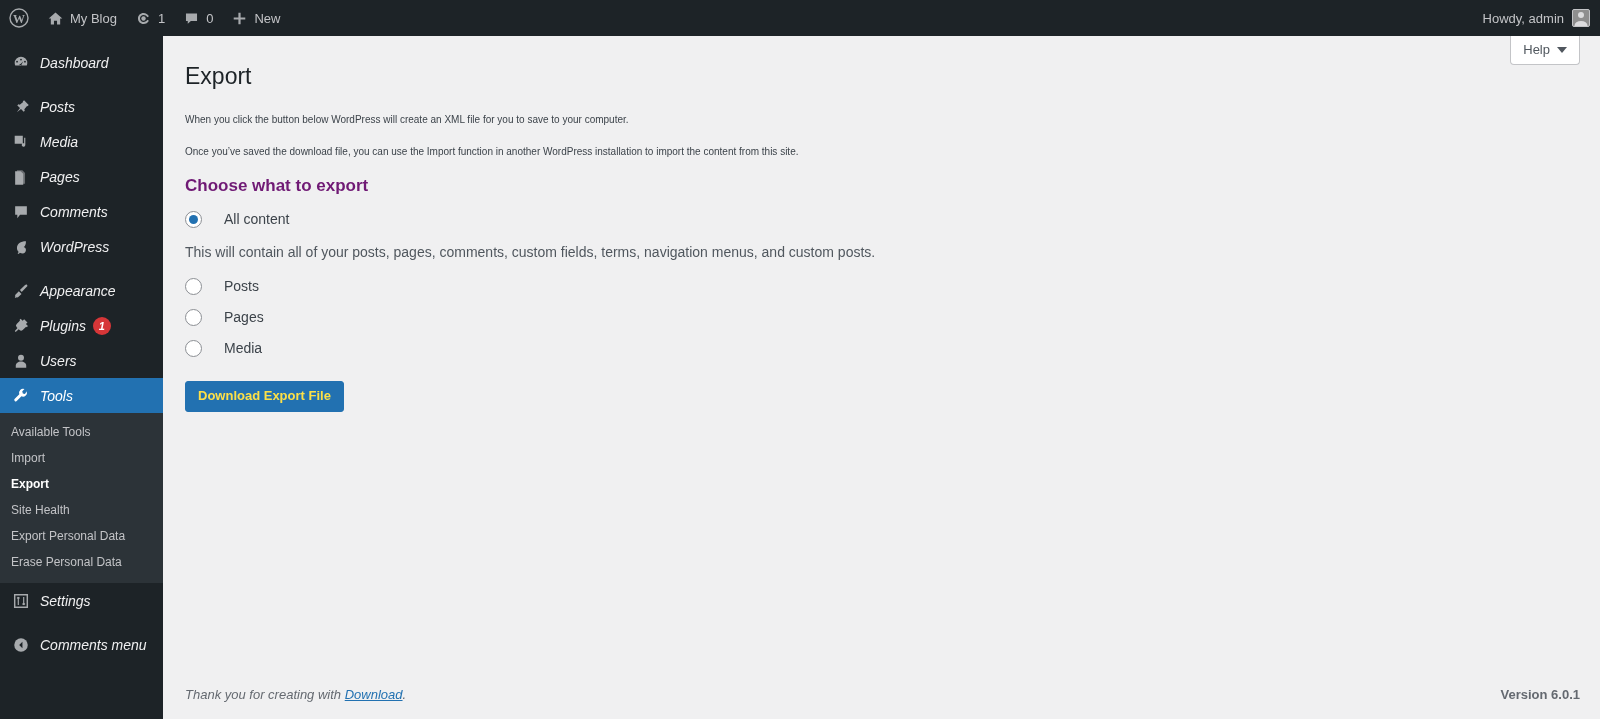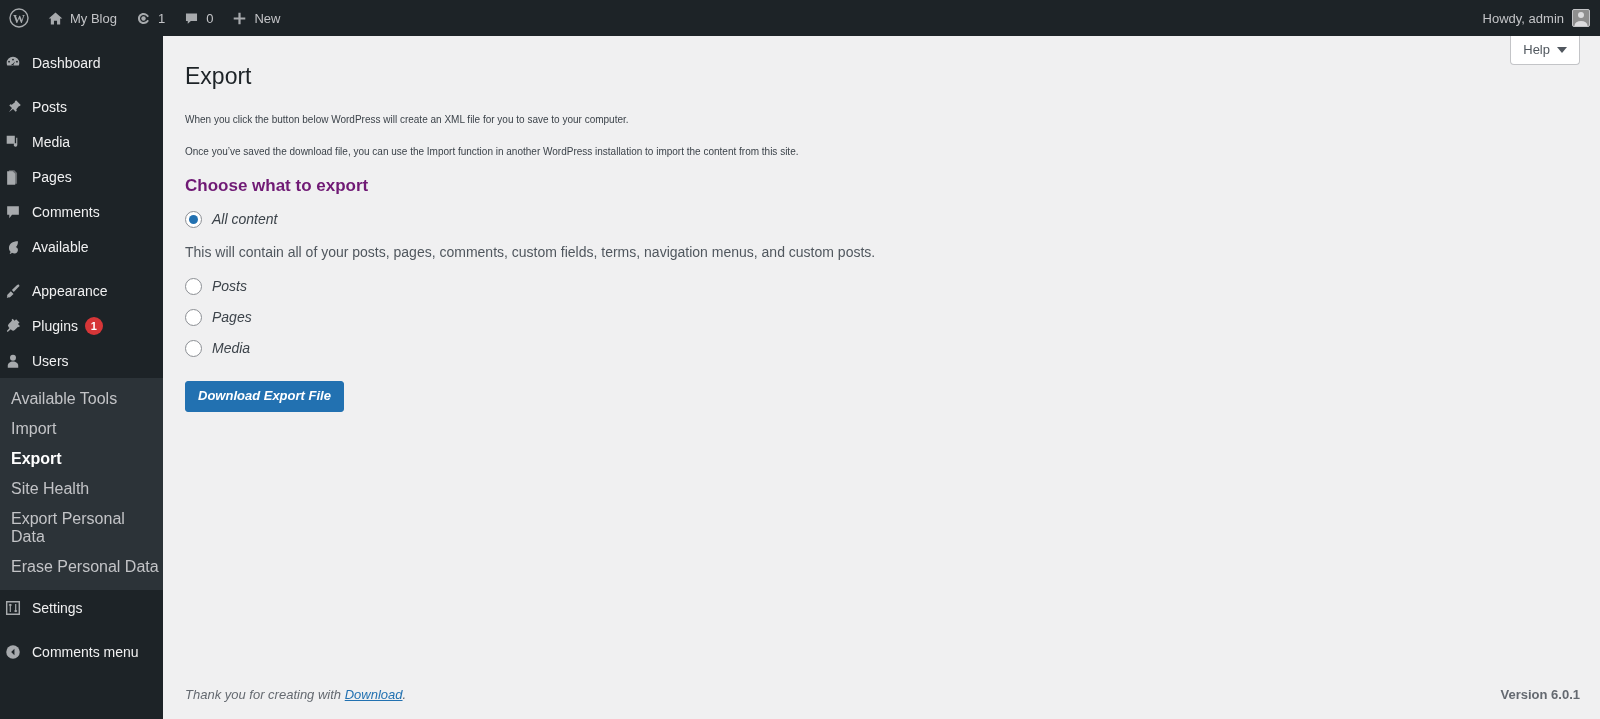--- a/index.html
+++ b/index.html
@@ -45,22 +45,23 @@
   
   #sidebar {
     position: absolute; top: 36px; left: 0;
     width: 163px; height: 683px;
     background: #1d2327;
     font-size: 14px;
   }
   .menu-item {
     position: relative;
     display: flex; align-items: center;
-    height: 35px; padding-left: 3px;
+    height: 35px; padding-left: 11px;
     color: #f0f0f1;
+    font-style: italic;
   }
   .menu-item .mi-icon {
     width: 20px; height: 20px;
     display: inline-flex; align-items: center; justify-content: center;
     margin-right: 9px; flex: 0 0 20px;
   }
   .menu-item .mi-icon svg { fill: #a7aaad; }
   .menu-item.active { background: #2271b1; color: #fff; }
   .menu-item.active .mi-icon svg { fill: #fff; }
   .menu-item.active::after {
@@ -72,21 +73,21 @@
   .mi-sep { height: 9px; }
   .badge {
     display: inline-flex; align-items: center; justify-content: center;
     min-width: 18px; height: 18px; margin-left: 7px; padding: 0 5px;
     background: #d63638; color: #fff;
     border-radius: 9px; font-size: 11px; font-weight: 600;
   }
   #submenu { background: #2c3338; padding: 6px 0 8px 0; }
   .sub-item {
     display: block; padding: 6px 0 6px 11px;
-    font-size: 16px; color: #c3c4c7;
+    font-size: 12px; color: #c3c4c7;
   }
   .sub-item.current { color: #fff; font-weight: bold; }
 
   
   #content {
     position: absolute; top: 36px; left: 163px;
     width: 1437px; height: 683px;
     background: #f0f0f1;
   }
   #helptab {
@@ -110,47 +111,46 @@
   }
   p.para {
     font-size: 10px; color: #3c434a; line-height: 1.5;
     margin-bottom: 17px;
   }
   h2.section-title {
     font-size: 17px; font-weight: bold; color: #701a75;
     margin-top: 6px; margin-bottom: 15px;
   }
   .radio-row {
-    display: flex; align-items: center; gap: 10px;
+    display: flex; align-items: center; gap: 22px;
     margin-bottom: 14px;
-    font-style: italic;
   }
   .radio {
     width: 17px; height: 17px; flex: 0 0 17px;
     border: 1px solid #8c8f94; border-radius: 50%;
     background: #fff; position: relative;
   }
   .radio.checked::after {
     content: ""; position: absolute; left: 50%; top: 50%;
     width: 9px; height: 9px; margin: -4.5px 0 0 -4.5px;
     border-radius: 50%; background: #2271b1;
   }
   .radio-label { font-size: 14px; color: #3c434a; }
   p.helper {
     font-size: 14px; color: #50575e; line-height: 1.5;
     margin: 0 0 15px 0;
   }
   .btn-primary {
     display: inline-block; margin-top: 10px;
-    background: #2271b1; color: #ffffff;
+    background: #2271b1; color: #fde047;
     border: 1px solid #2271b1; border-radius: 3px;
     padding: 7px 12px 8px 12px;
     font-size: 13px; font-weight: bold;
     font-family: "Liberation Sans", sans-serif;
-    cursor: pointer; line-height: 1.1; font-style: italic;
+    cursor: pointer; line-height: 1.1;
   }
 
   
   #footer {
     position: absolute; left: 0; bottom: 0;
     width: 1437px; height: 50px;
     display: flex; align-items: center;
     padding: 0 20px 0 22px;
     font-size: 13px; color: #646970;
   }
@@ -266,21 +266,21 @@
     </span>
     <span>Comments</span>
   </div>
 
   <div class="menu-item">
     <span class="mi-icon">
       <svg width="18" height="18" viewBox="0 0 20 20">
         <path d="M15.5 3.5c-6 0-10 3-10 7.6 0 1.8.8 3.4 2 4.4l-1.3 1.4 1.2 1 1.4-1.5c.9.5 1.9.8 3 .8 2.1 0 3.7-1.7 3.7-3.8 0-1.6-1-2.8-2.5-3.3 1.8-1.3 2.5-3.6 2.5-6.6z"></path>
       </svg>
     </span>
-    <span>Available</span>
+    <span>WordPress</span>
   </div>
 
   <div class="mi-sep"></div>
 
   <div class="menu-item">
     <span class="mi-icon">
       <svg width="18" height="18" viewBox="0 0 20 20">
         <path d="M16.8 3.2c-.6-.6-1.5-.5-2.3.2L8.8 9l2 2 5.6-5.7c.7-.7.9-1.6.4-2.1zM7.6 10.2 4 13.8c-.6.6-.7 1.6-.2 2.2l-.8.8 1 1 .8-.8c.6.5 1.6.4 2.2-.2l3.6-3.6z"></path>
       </svg>
     </span>
@@ -300,20 +300,28 @@
   <div class="menu-item">
     <span class="mi-icon">
       <svg width="18" height="18" viewBox="0 0 20 20">
         <circle cx="10" cy="6.3" r="3.3"></circle>
         <path d="M10 10.6c-3.2 0-5.8 2-5.8 4.5v2.4h11.6v-2.4c0-2.5-2.6-4.5-5.8-4.5z"></path>
       </svg>
     </span>
     <span>Users</span>
   </div>
 
+  <div class="menu-item active">
+    <span class="mi-icon">
+      <svg width="18" height="18" viewBox="0 0 20 20">
+        <path d="M16.3 4.6a4.5 4.5 0 0 1-5.8 5.8l-5 5a1.7 1.7 0 1 1-2.4-2.4l5-5a4.5 4.5 0 0 1 5.8-5.8l-2.5 2.5.6 2.4 2.4.6z"></path>
+      </svg>
+    </span>
+    <span>Tools</span>
+  </div>
 
   <div id="submenu">
     <a class="sub-item">Available Tools</a>
     <a class="sub-item">Import</a>
     <a class="sub-item current">Export</a>
     <a class="sub-item">Site Health</a>
     <a class="sub-item">Export Personal Data</a>
     <a class="sub-item">Erase Personal Data</a>
   </div>
 

